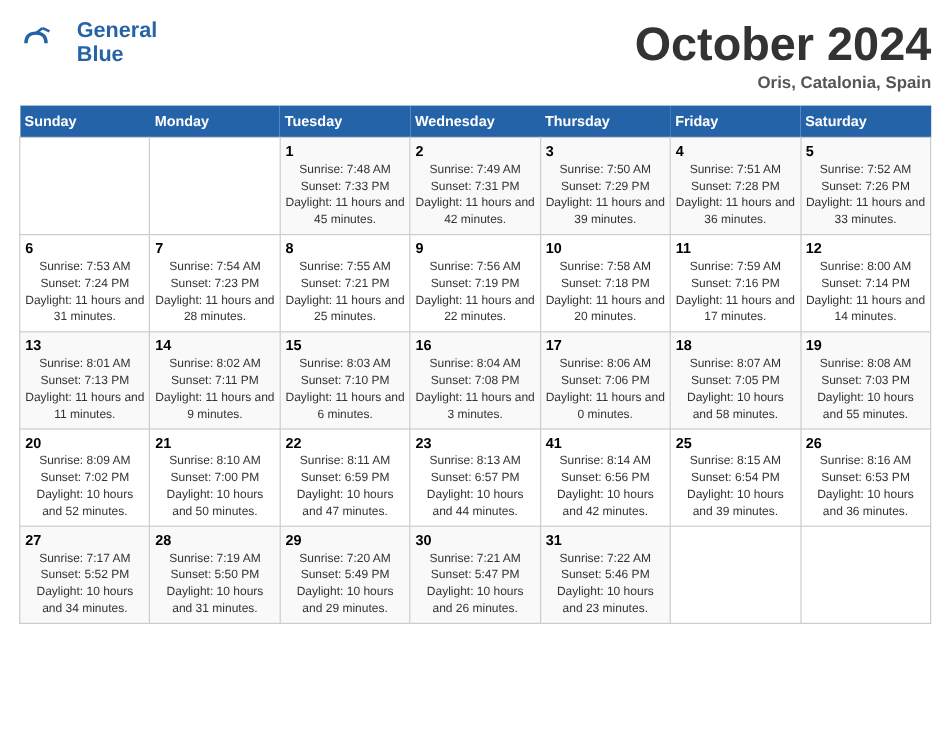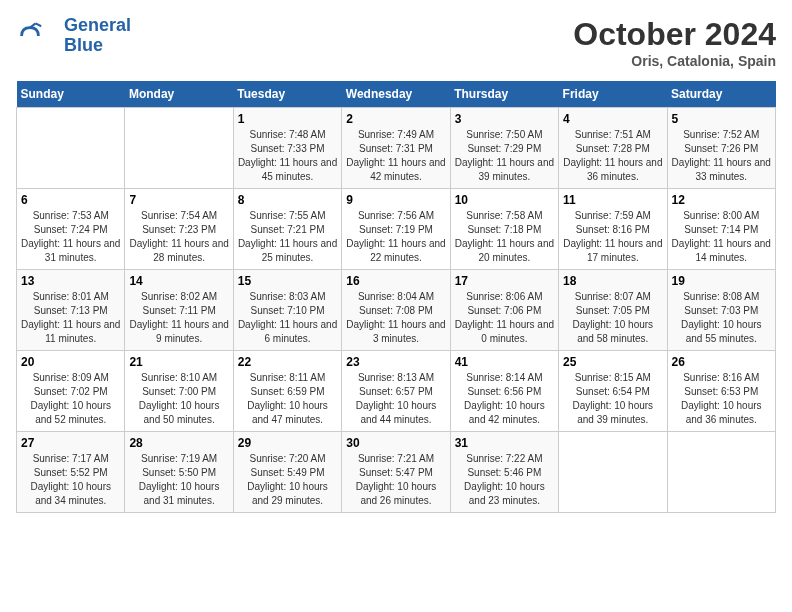--- a/index.html
+++ b/index.html
@@ -31,21 +31,21 @@
       color: #2563a8;
     }
     .logo-icon {
       width: 28px;
       height: 28px;
     }
     .title-block {
       text-align: right;
     }
     .main-title {
-      font-size: 32px;
+      font-size: 39px;
       font-weight: bold;
       color: #333;
     }
     .subtitle {
       font-size: 14px;
       color: #555;
       font-weight: bold;
     }
     table {
       width: 100%;
@@ -185,21 +185,21 @@
         </td>
         <td>
           <span class="day-num">10</span>
           <div class="day-info">Sunrise: 7:58 AM
 Sunset: 7:18 PM
 Daylight: 11 hours and 20 minutes.</div>
         </td>
         <td>
           <span class="day-num">11</span>
           <div class="day-info">Sunrise: 7:59 AM
-Sunset: 8:16 PM
+Sunset: 7:16 PM
 Daylight: 11 hours and 17 minutes.</div>
         </td>
         <td>
           <span class="day-num">12</span>
           <div class="day-info">Sunrise: 8:00 AM
 Sunset: 7:14 PM
 Daylight: 11 hours and 14 minutes.</div>
         </td>
       </tr>
       <tr>

